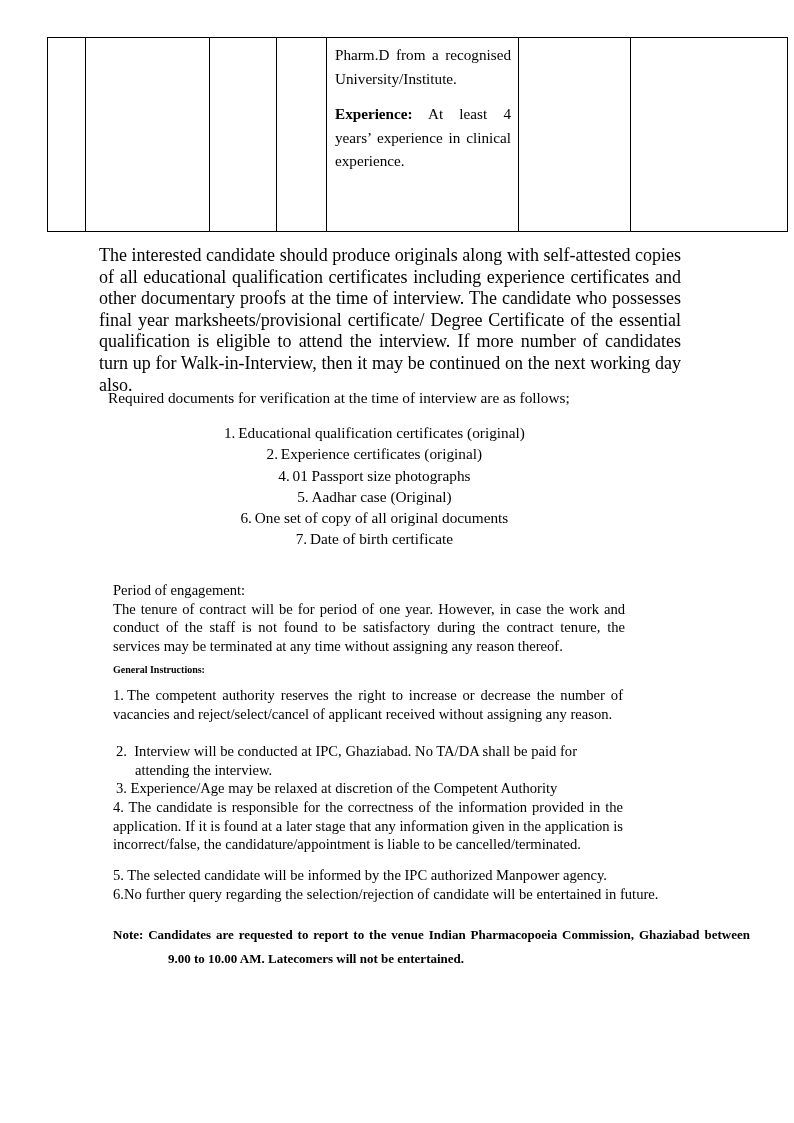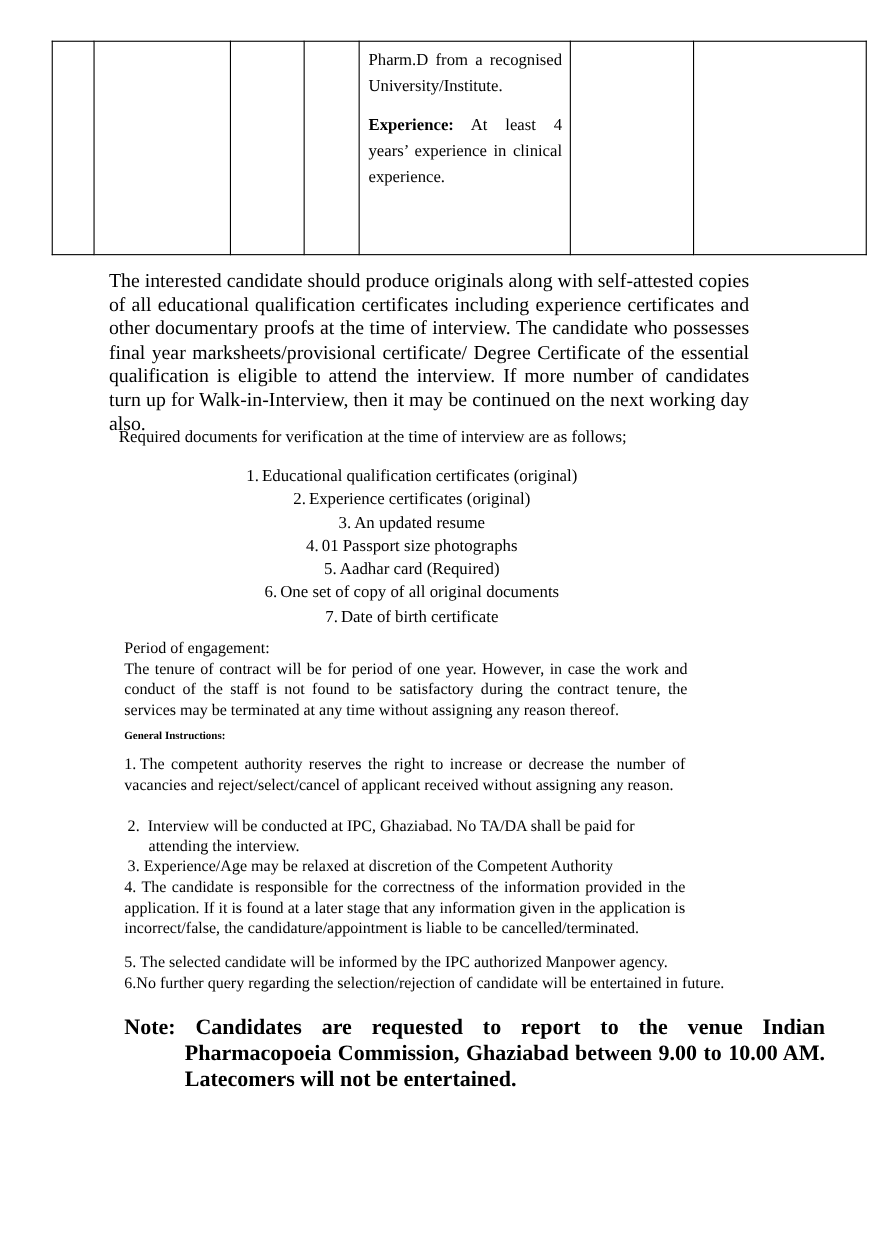--- a/index.html
+++ b/index.html
@@ -188,21 +188,21 @@
     width: 600px;
     font-size: 14.6px;
     line-height: 18.6px;
   }
 
   .note {
     position: absolute;
     left: 113px;
     top: 923px;
     width: 582px;
-    font-size: 20px;
+    font-size: 13px;
     line-height: 23.5px;
     font-weight: bold;
     text-align: justify;
     text-justify: inter-word;
     padding-left: 55px;
     text-indent: -55px;
   }
 </style>
 </head>
 <body>
@@ -228,23 +228,22 @@
     </tbody>
   </table>
 
   <div class="para-main">The interested candidate should produce originals along with self-attested copies of all educational qualification certificates including experience certificates and other documentary proofs at the time of interview. The candidate who possesses final year marksheets/provisional certificate/ Degree Certificate of the essential qualification is eligible to attend the interview. If more number of candidates turn up for Walk-in-Interview, then it may be continued on the next working day also.</div>
 
   <div class="req-line">Required documents for verification at the time of interview are as follows;</div>
 
   <ul class="doc-list">
     <li><span class="num">1.</span><span>Educational qualification certificates (original)</span></li>
     <li><span class="num">2.</span><span>Experience certificates (original)</span></li>
-    <li><span class="num">3.</span><span>An updated resume</span></li>
     <li><span class="num">4.</span><span>01 Passport size photographs</span></li>
-    <li><span class="num">5.</span><span>Aadhar card (Required)</span></li>
+    <li><span class="num">5.</span><span>Aadhar case (Original)</span></li>
     <li><span class="num">6.</span><span>One set of copy of all original documents</span></li>
     <li><span class="num">7.</span><span>Date of birth certificate</span></li>
   </ul>
 
   <div class="engagement">
     <div class="head">Period of engagement:</div>
     <div class="body">The tenure of contract will be for period of one year.  However, in case the work and conduct of the staff is not found to be satisfactory during the contract tenure, the services may be terminated at any time without assigning any reason thereof.</div>
   </div>
 
   <div class="gen-head">General Instructions:</div>

